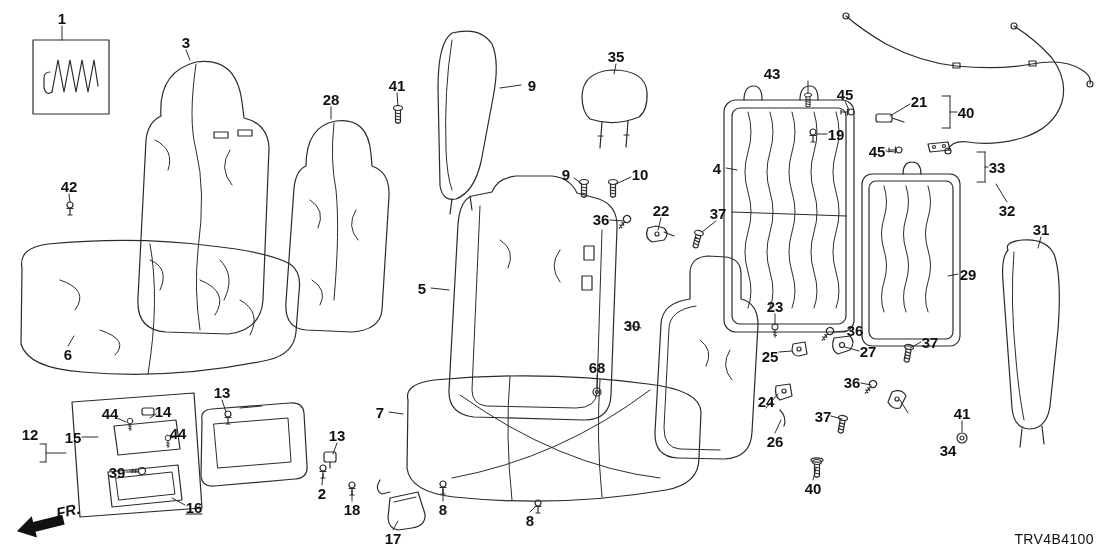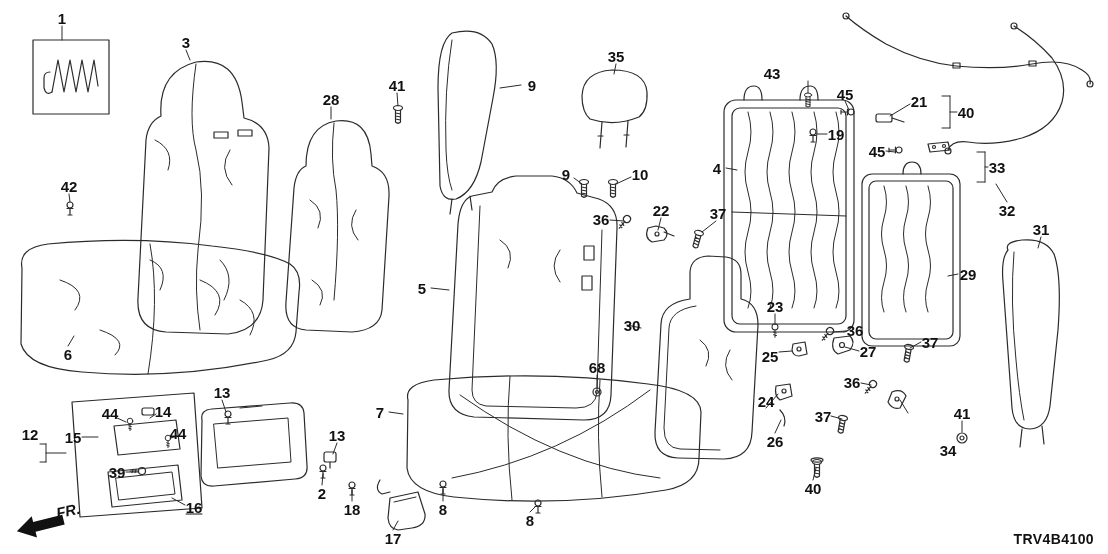--- a/index.html
+++ b/index.html
@@ -8,21 +8,21 @@
     overflow:hidden;font-family:"Liberation Sans","DejaVu Sans",sans-serif;
     -webkit-user-select:none;user-select:none;
   }
   svg{position:absolute;left:0;top:0;}
   .callout-layer{position:absolute;left:0;top:0;width:100%;height:100%;pointer-events:none;}
   .callout{
     position:absolute;transform:translate(-50%,-50%);
     font-size:15px;font-weight:600;color:#111;line-height:1;white-space:nowrap;
   }
   .code{
-    position:absolute;right:14px;bottom:7px;font-size:14px;font-weight:700;
+    position:absolute;right:14px;bottom:7px;font-size:14px;font-weight:400;
     letter-spacing:.4px;color:#111;
   }
   .fr{
     position:absolute;left:56px;top:502px;font-size:15px;font-weight:700;
     font-style:italic;color:#111;transform:rotate(-12deg);
   }
 </style>
 </head>
 <body>
 

